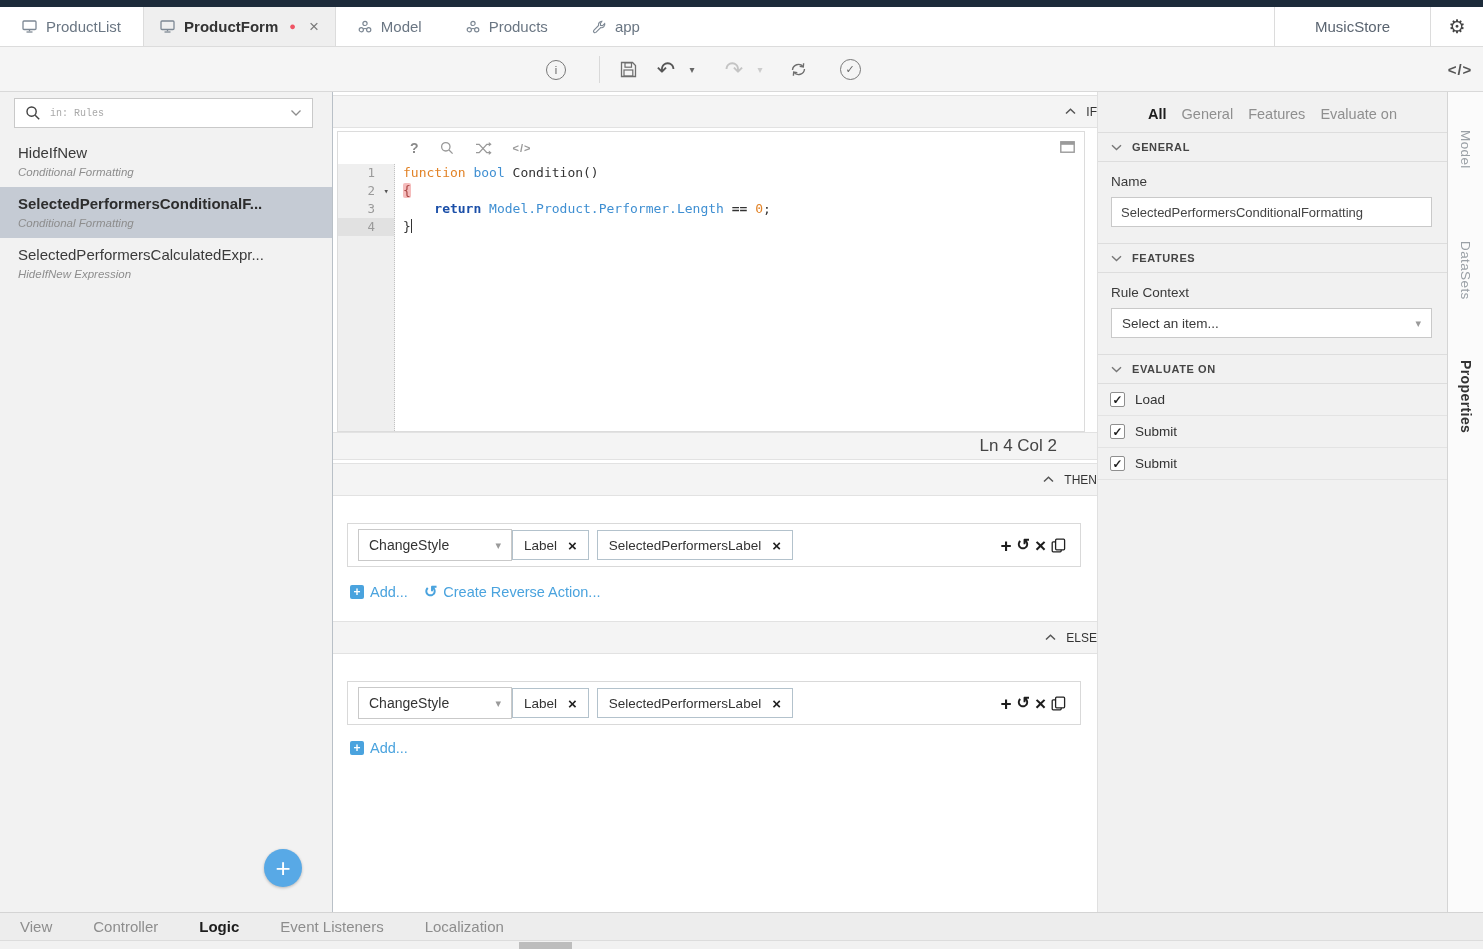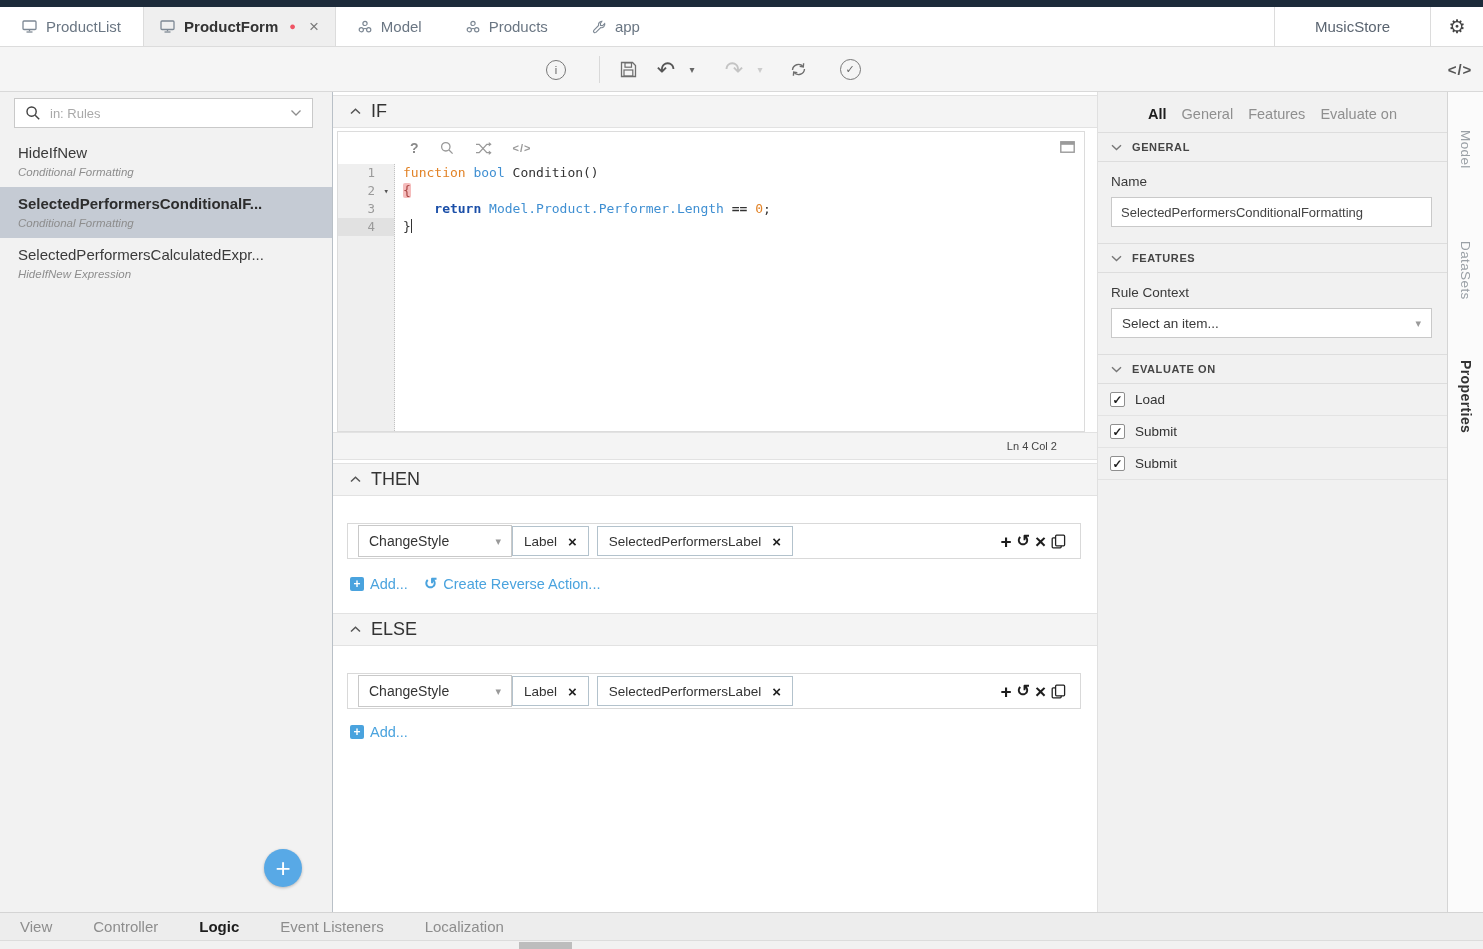--- a/index.html
+++ b/index.html
@@ -31,32 +31,32 @@
   .mini-caret { font-size:10px; color:#666; }
   .mini-caret.dis { color:#ccc; }
   .code-glyph { font-size:15px; color:#555; letter-spacing:1px; font-weight:bold; }
 
   
   .workspace { display:flex; height:820px; }
 
   
   .sidebar { position:relative; width:333px; background:#f2f2f2; border-right:1px solid #b9c0c7; }
   .searchbox { position:relative; margin:6px 19px 8px 14px; height:30px; background:#fff; border:1px solid #c9c9c9; display:flex; align-items:center; padding:0 10px; gap:9px; }
-  .searchbox input { border:none; outline:none; flex:1; font-size:13px; color:#8b5cf6; background:transparent; font-family:Liberation Sans, sans-serif; }
+  .searchbox input { border:none; outline:none; flex:1; font-size:10px; color:#8b5cf6; background:transparent; font-family:Liberation Mono, monospace; }
   .searchbox input::placeholder { color:#a9a9a9; }
   .rule-item { padding:8px 18px 9px 18px; cursor:pointer; }
   .rule-item .ri-title { font-size:15px; color:#3a3a3a; }
   .rule-item.selected { background:#c5cbd4; }
   .rule-item.selected .ri-title { font-weight:bold; color:#2d2d2d; }
   .rule-item .ri-sub { font-size:11.5px; font-style:italic; color:#8d8d8d; margin-top:5px; }
   .fab { position:absolute; left:264px; top:757px; width:38px; height:38px; border-radius:50%; background:#58a9e6; color:#fff; display:flex; align-items:center; justify-content:center; font-size:26px; font-weight:normal; box-shadow:0 1px 3px rgba(0,0,0,.25); cursor:pointer; }
 
   
   .main { width:764px; background:#fff; }
-  .section-bar { height:33px; margin-top:3px; background:#f4f4f4; border-top:1px solid #e2e2e2; border-bottom:1px solid #e2e2e2; display:flex; align-items:center; gap:10px; padding-left:17px; font-size:18px; color:#333; }
+  .section-bar { height:33px; margin-top:3px; background:#f4f4f4; border-top:1px solid #e2e2e2; border-bottom:1px solid #e2e2e2; display:flex; align-items:center; gap:10px; padding-left:17px; font-size:12px; color:#333;justify-content:flex-end; }
   .chev { display:flex; align-items:center; }
 
   .editor { margin:3px 12px 0 4px; height:301px; border:1px solid #dcdcdc; background:#fff; display:flex; flex-direction:column; }
   .ed-toolbar { height:32px; display:flex; align-items:center; gap:21px; padding-left:72px; color:#979797; position:relative; }
   .ed-toolbar .edt { cursor:pointer; display:flex; align-items:center; }
   .ed-help { font-size:14px; font-weight:bold; color:#8a8a8a; }
   .ed-code-glyph { font-size:11px; font-weight:bold; letter-spacing:1px; color:#999; }
   .ed-max { position:absolute; right:9px; top:9px; cursor:pointer; }
   .ed-body { flex:1; display:flex; }
   .gutter { width:57px; background:#efefef; border-right:1px dotted #c2c2c2; font-family:"DejaVu Sans Mono", monospace; font-size:12.5px; color:#9a9a9a; }
@@ -68,23 +68,23 @@
   .tok-kw { color:#e28327; }
   .tok-type { color:#3f8fd2; }
   .tok-plain { color:#333; }
   .tok-ret { color:#1b4fa8; font-weight:bold; }
   .tok-member { color:#3f8fd2; }
   .tok-op { color:#333; font-weight:bold; }
   .tok-num { color:#e28327; }
   .brk-hl { background:#f5bcbc; color:#a94442; border-radius:2px; }
   .cursor { display:inline-block; width:1px; height:14px; background:#333; vertical-align:-2px; }
 
-  .statusbar { height:28px; background:#f4f4f4; border-top:1px solid #e2e2e2; border-bottom:1px solid #e2e2e2; display:flex; align-items:center; justify-content:flex-end; padding-right:40px; font-size:11px; color:#444; }
-
-  .action-card { margin:27px 16px 0 14px; height:36px; border:1px solid #d9d9d9; background:#fff; display:flex; align-items:center; padding:0 10px; }
+  .statusbar { height:28px; background:#f4f4f4; border-top:1px solid #e2e2e2; border-bottom:1px solid #e2e2e2; display:flex; align-items:center; justify-content:flex-end; padding-right:40px; font-size:17px; color:#444; }
+
+  .action-card { margin:27px 16px 0 14px; height:44px; border:1px solid #d9d9d9; background:#fff; display:flex; align-items:center; padding:0 10px; }
   .action-select { width:154px; height:32px; border:1px solid #c9c9c9; background:#fff; display:flex; align-items:center; justify-content:space-between; padding:0 10px; font-size:14px; color:#333; cursor:pointer; }
   .action-select .sel-caret { color:#9a9a9a; font-size:11px; }
   .chip { display:flex; align-items:center; height:30px; border:1px solid #b3c2cc; background:#fff; padding:0 11px; font-size:13.5px; color:#333; gap:11px; cursor:default; }
   .chip:first-of-type { margin-left:24px; }
   .chip + .chip { margin-left:8px; }
   .chip .chip-x { font-weight:bold; font-size:15px; color:#222; cursor:pointer; }
   .card-spacer { flex:1; }
   .row-icons { display:flex; align-items:center; gap:5px; color:#1d1d1d; padding-right:4px; }
   .ric { cursor:pointer; display:flex; align-items:center; }
   .ric-plus { font-size:19px; font-weight:bold; line-height:1; }

